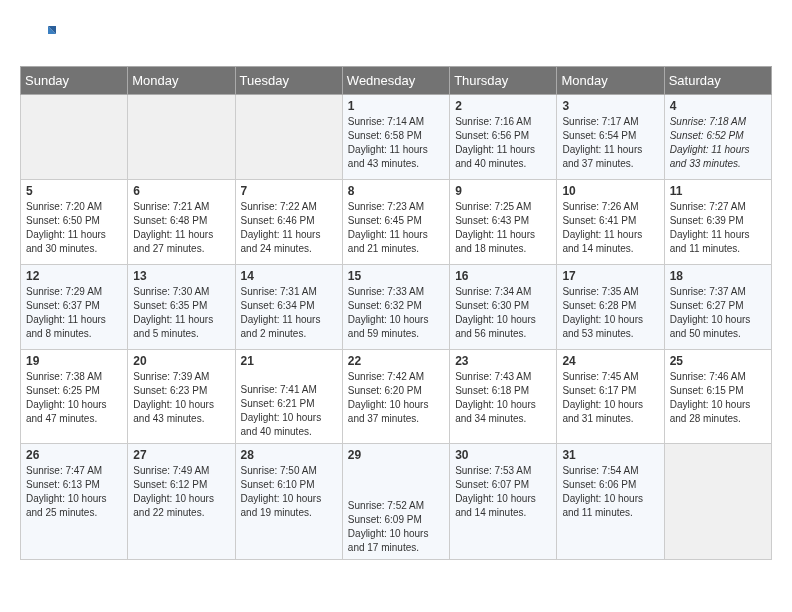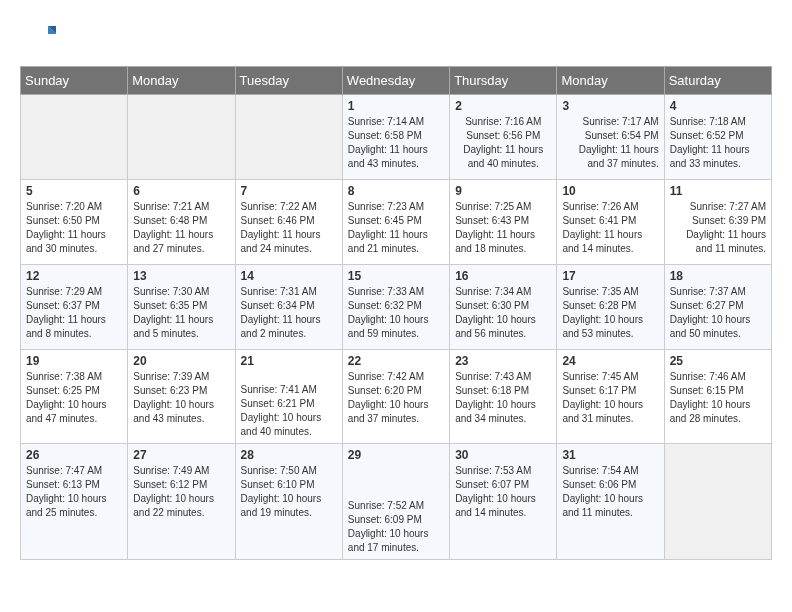--- a/index.html
+++ b/index.html
@@ -139,35 +139,35 @@
         <td class="empty"></td>
         <td>
           <span class="day-num">1</span>
           <div class="day-info" style="white-space: pre-line;">Sunrise: 7:14 AM
 Sunset: 6:58 PM
 Daylight: 11 hours
 and 43 minutes.</div>
         </td>
         <td>
           <span class="day-num">2</span>
-          <div class="day-info" style="white-space: pre-line; text-align: center;">Sunrise: 7:16 AM
+          <div class="day-info" style="white-space: pre-line;">Sunrise: 7:16 AM
 Sunset: 6:56 PM
 Daylight: 11 hours
 and 40 minutes.</div>
         </td>
         <td>
           <span class="day-num">3</span>
-          <div class="day-info" style="white-space: pre-line; text-align: right;">Sunrise: 7:17 AM
+          <div class="day-info" style="white-space: pre-line;">Sunrise: 7:17 AM
 Sunset: 6:54 PM
 Daylight: 11 hours
 and 37 minutes.</div>
         </td>
         <td>
           <span class="day-num">4</span>
-          <div class="day-info" style="white-space: pre-line;">Sunrise: 7:18 AM
+          <div class="day-info" style="white-space: pre-line; font-style: italic;">Sunrise: 7:18 AM
 Sunset: 6:52 PM
 Daylight: 11 hours
 and 33 minutes.</div>
         </td>
       </tr>
       <tr>
         <td>
           <span class="day-num">5</span>
           <div class="day-info" style="white-space: pre-line;">Sunrise: 7:20 AM
 Sunset: 6:50 PM
@@ -204,21 +204,21 @@
         </td>
         <td>
           <span class="day-num">10</span>
           <div class="day-info" style="white-space: pre-line;">Sunrise: 7:26 AM
 Sunset: 6:41 PM
 Daylight: 11 hours
 and 14 minutes.</div>
         </td>
         <td>
           <span class="day-num">11</span>
-          <div class="day-info" style="white-space: pre-line; text-align: right;">Sunrise: 7:27 AM
+          <div class="day-info" style="white-space: pre-line;">Sunrise: 7:27 AM
 Sunset: 6:39 PM
 Daylight: 11 hours
 and 11 minutes.</div>
         </td>
       </tr>
       <tr>
         <td>
           <span class="day-num">12</span>
           <div class="day-info" style="white-space: pre-line;">Sunrise: 7:29 AM
 Sunset: 6:37 PM

